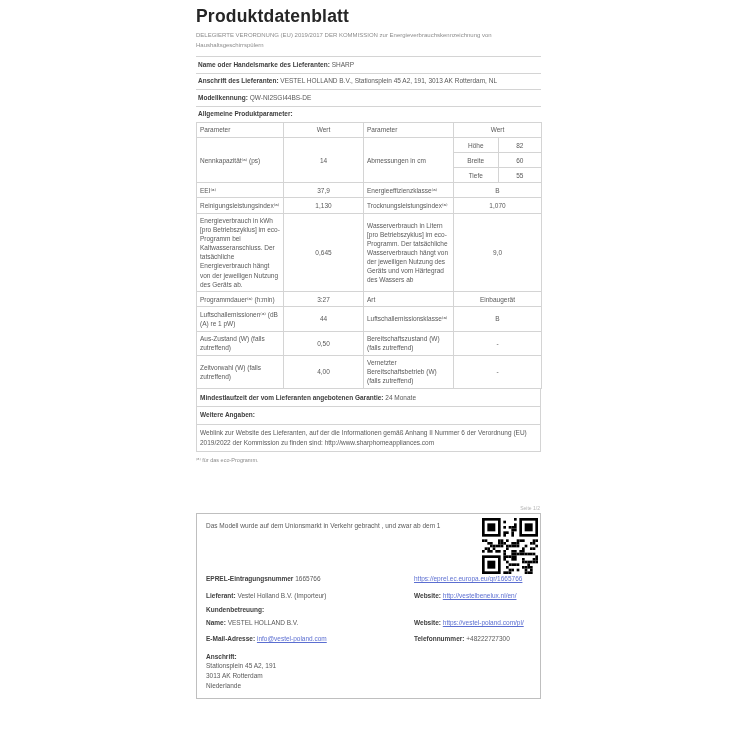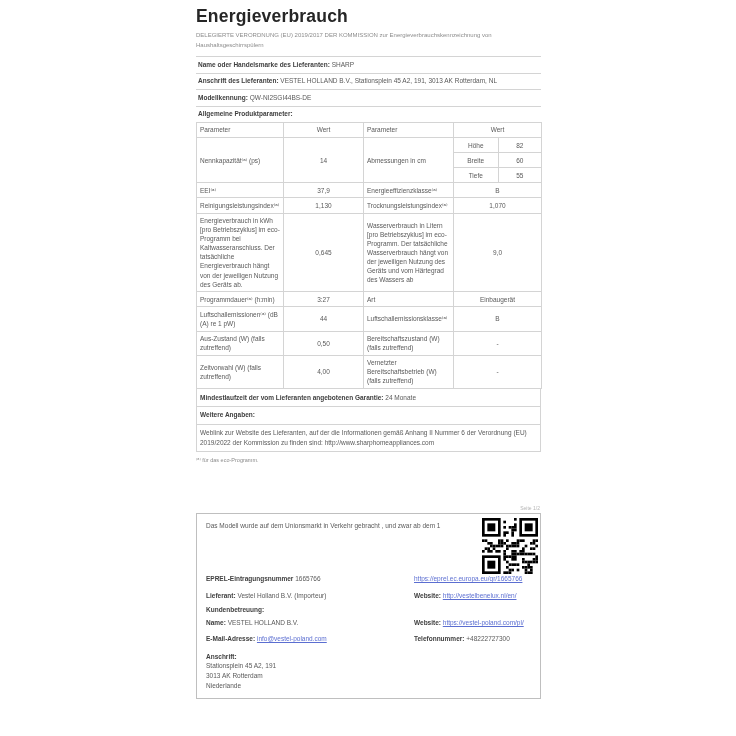--- a/index.html
+++ b/index.html
@@ -48,21 +48,21 @@
   .link { color:#5b6ed1; text-decoration:underline; cursor:pointer; }
   .url { word-break:break-all; display:inline; }
   .addr-line { line-height:1.55; }
 </style>
 </head>
 <body>
 
 <div class="stage">
   <div class="doc">
 
-    <div class="title">Energieverbrauch</div>
+    <div class="title">Produktdatenblatt</div>
     <div class="reg">DELEGIERTE VERORDNUNG (EU) 2019/2017 DER KOMMISSION zur Energieverbrauchskennzeichnung von Haushaltsgeschirrspülern</div>
 
     <div class="inforows">
       <div class="inforow">
         <span class="lbl">Name oder Handelsmarke des Lieferanten:</span>
         <span class="val">SHARP</span>
       </div>
       <div class="inforow">
         <span class="lbl">Anschrift des Lieferanten:</span>
         <span class="val">VESTEL HOLLAND B.V., Stationsplein 45 A2, 191, 3013 AK Rotterdam, NL</span>

